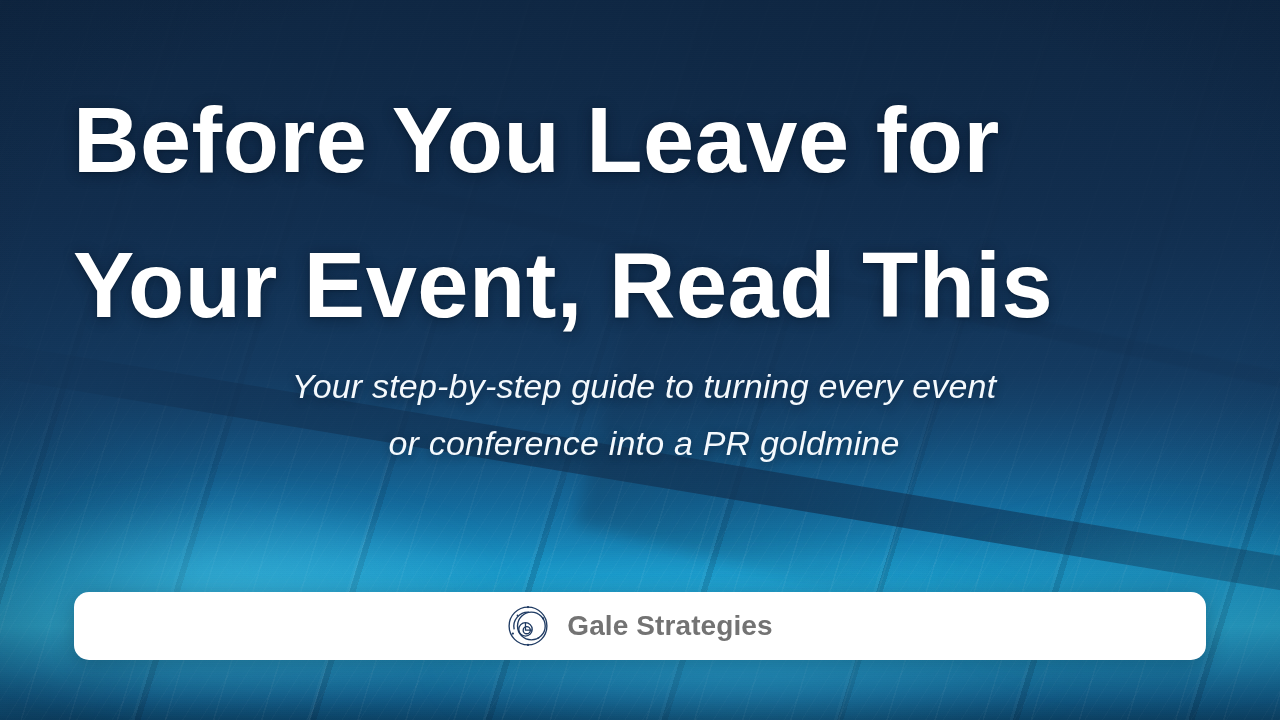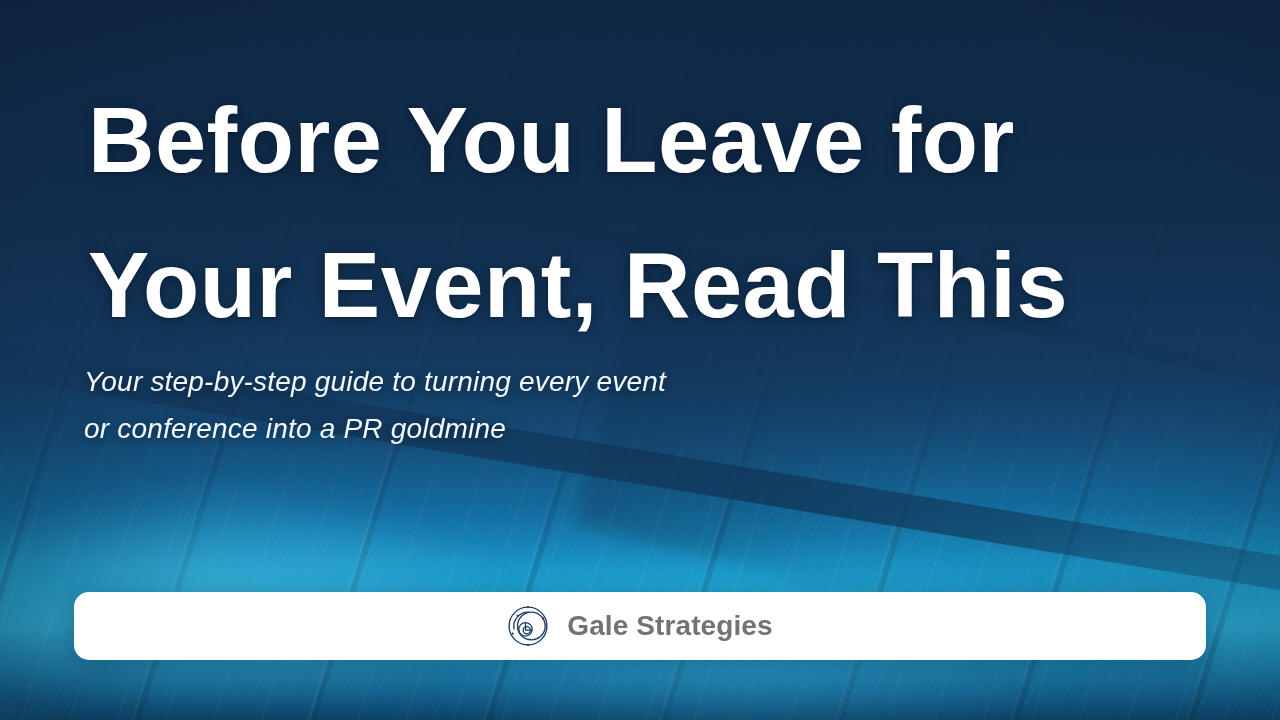--- a/index.html
+++ b/index.html
@@ -149,43 +149,44 @@
   }
 
   
   .content {
     position:absolute;
     left:0; top:0; right:0; bottom:0;
   }
 
   .headline {
     position:absolute;
-    left:88px; top:68px;
+    left:73px; top:68px;
     width:1140px;
     color:#ffffff;
     font-size:92px;
     font-weight:700;
     line-height:1.58;
     letter-spacing:0.5px;
     text-shadow:0 2px 14px rgba(4,16,32,0.45), 0 1px 2px rgba(4,16,32,0.35);
     white-space:pre-line;
   }
 
   .subhead {
     position:absolute;
     left:84px; top:358px;
     width:1120px;
     color:#f4f9fd;
-    font-size:28px;
+    font-size:34px;
     font-weight:500;
     font-style:italic;
     line-height:1.68;
     letter-spacing:0.2px;
     text-shadow:0 2px 10px rgba(4,16,32,0.45);
     white-space:pre-line;
+    text-align:center;
   }
 
   
   .brand-bar {
     position:absolute;
     left:74px; top:592px;
     width:1132px; height:68px;
     background:#ffffff;
     border-radius:15px;
     display:flex;

